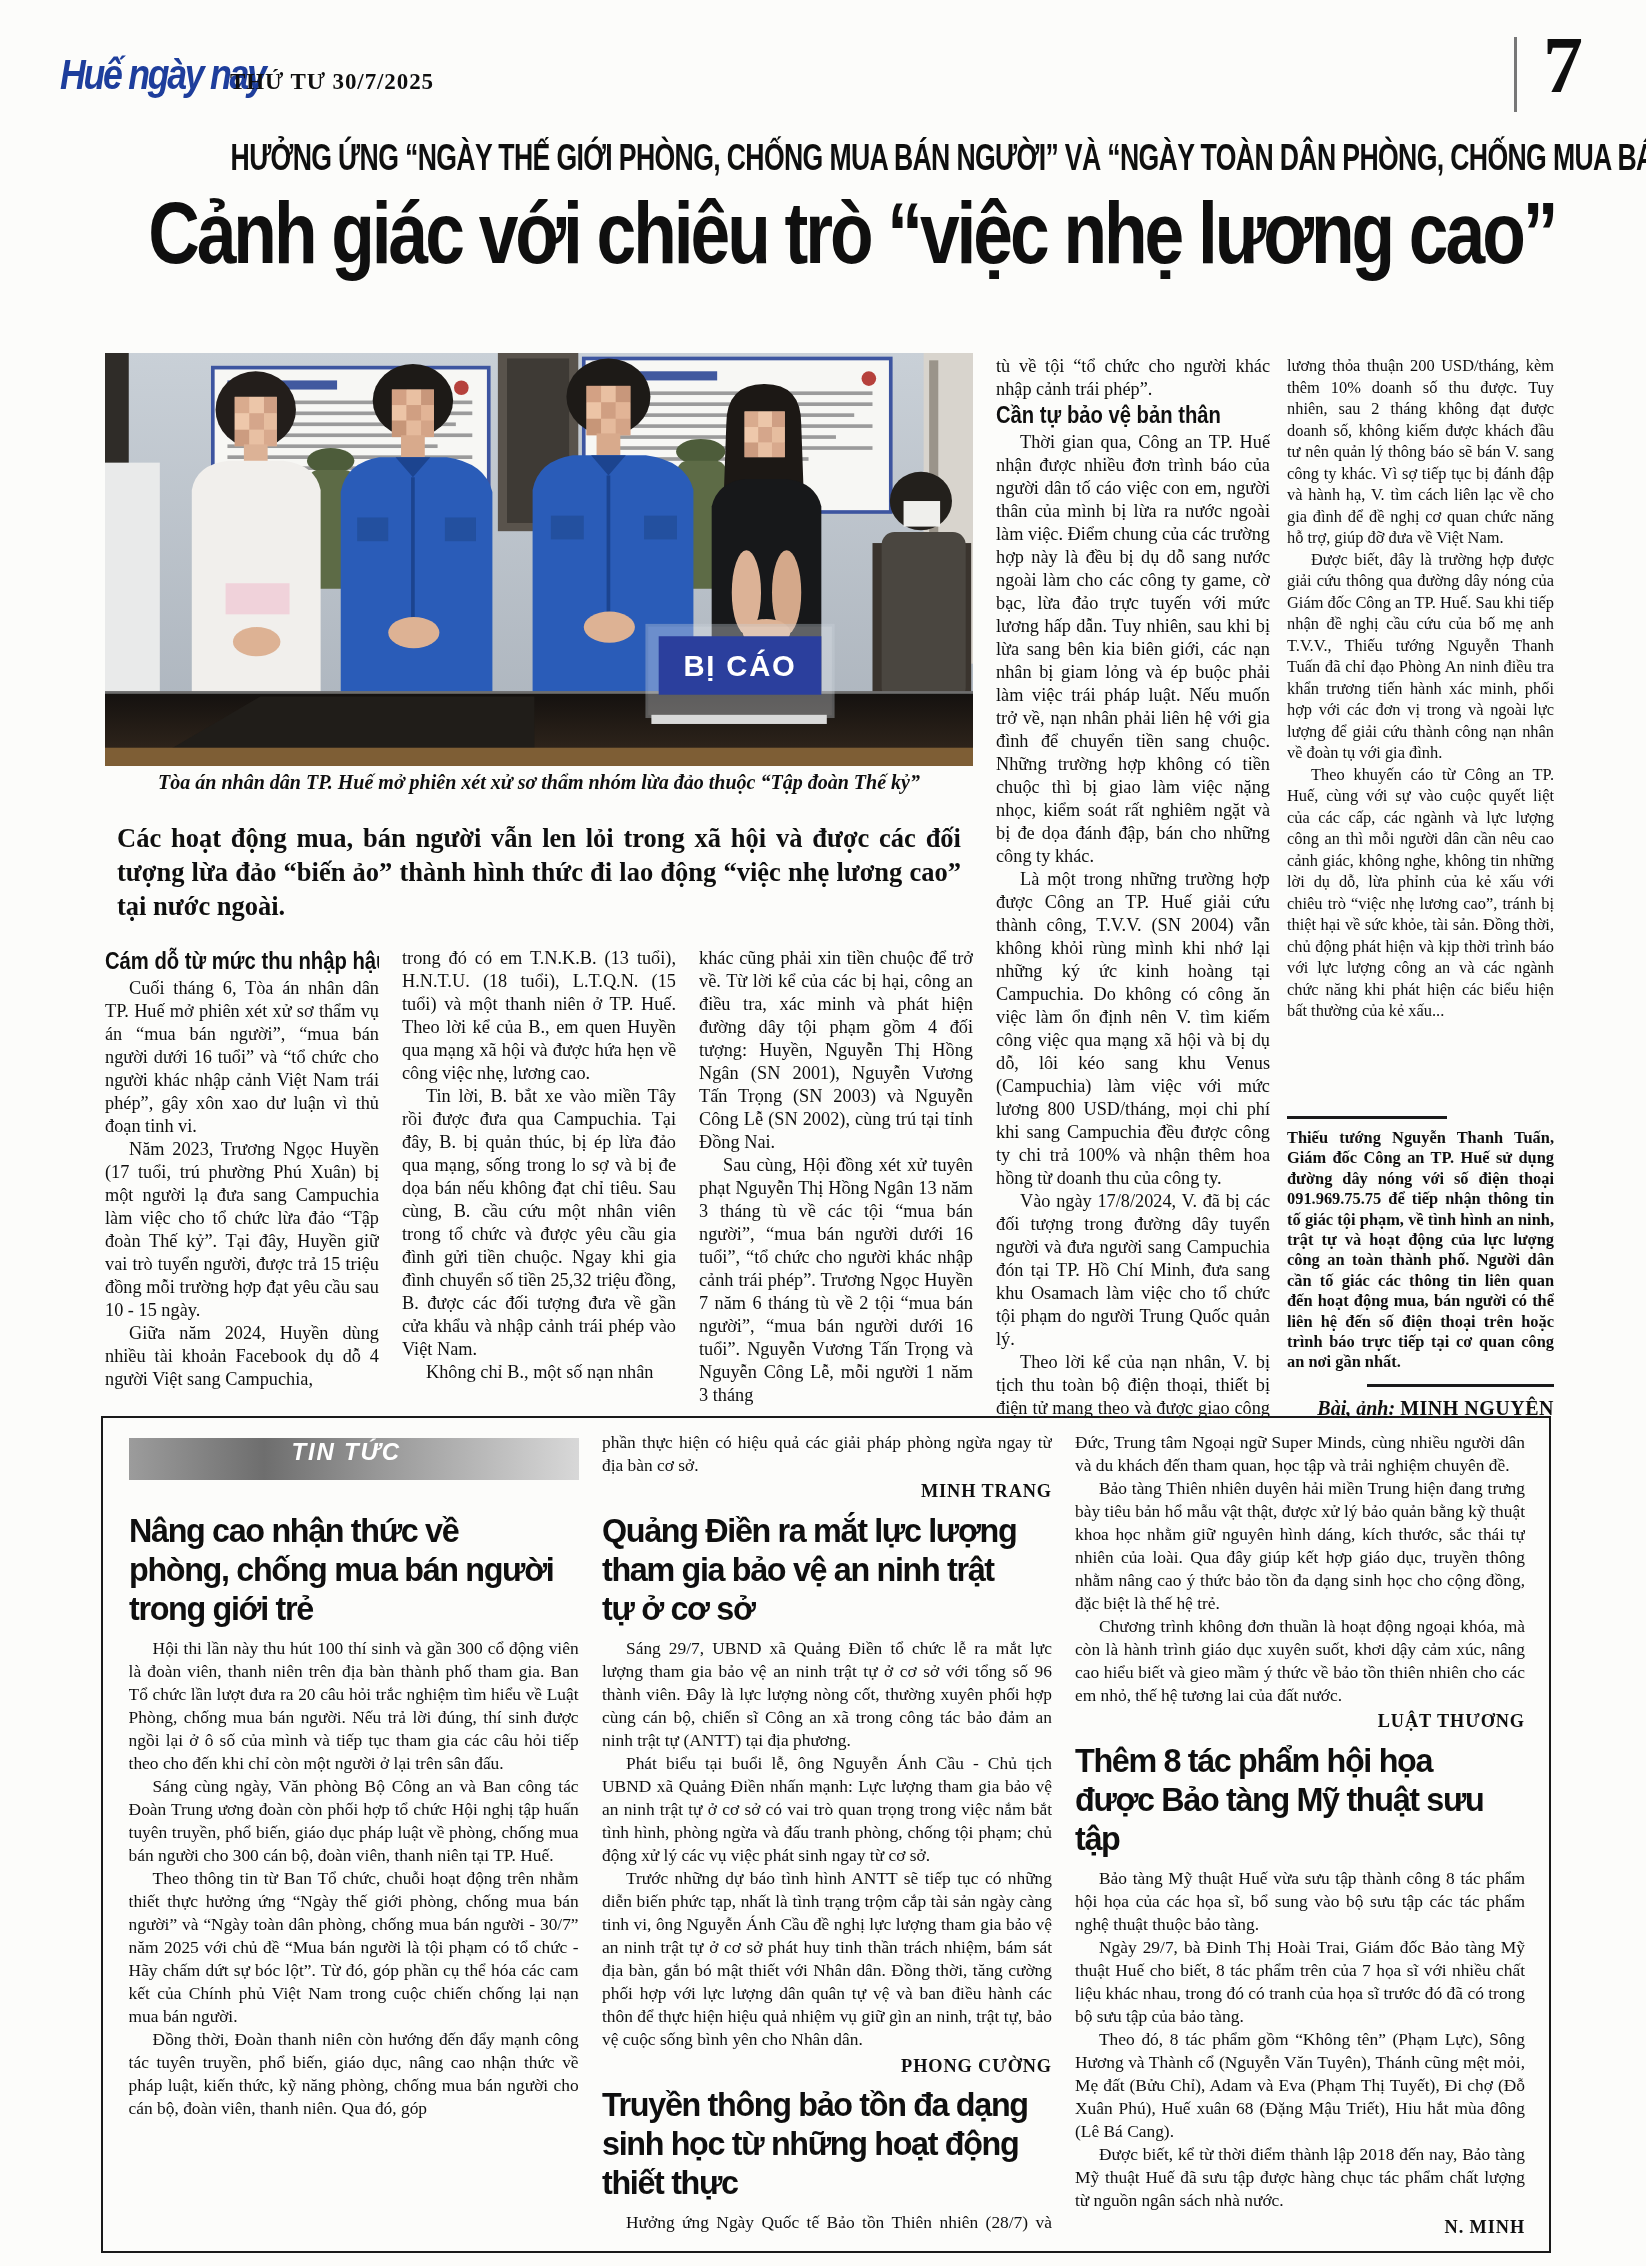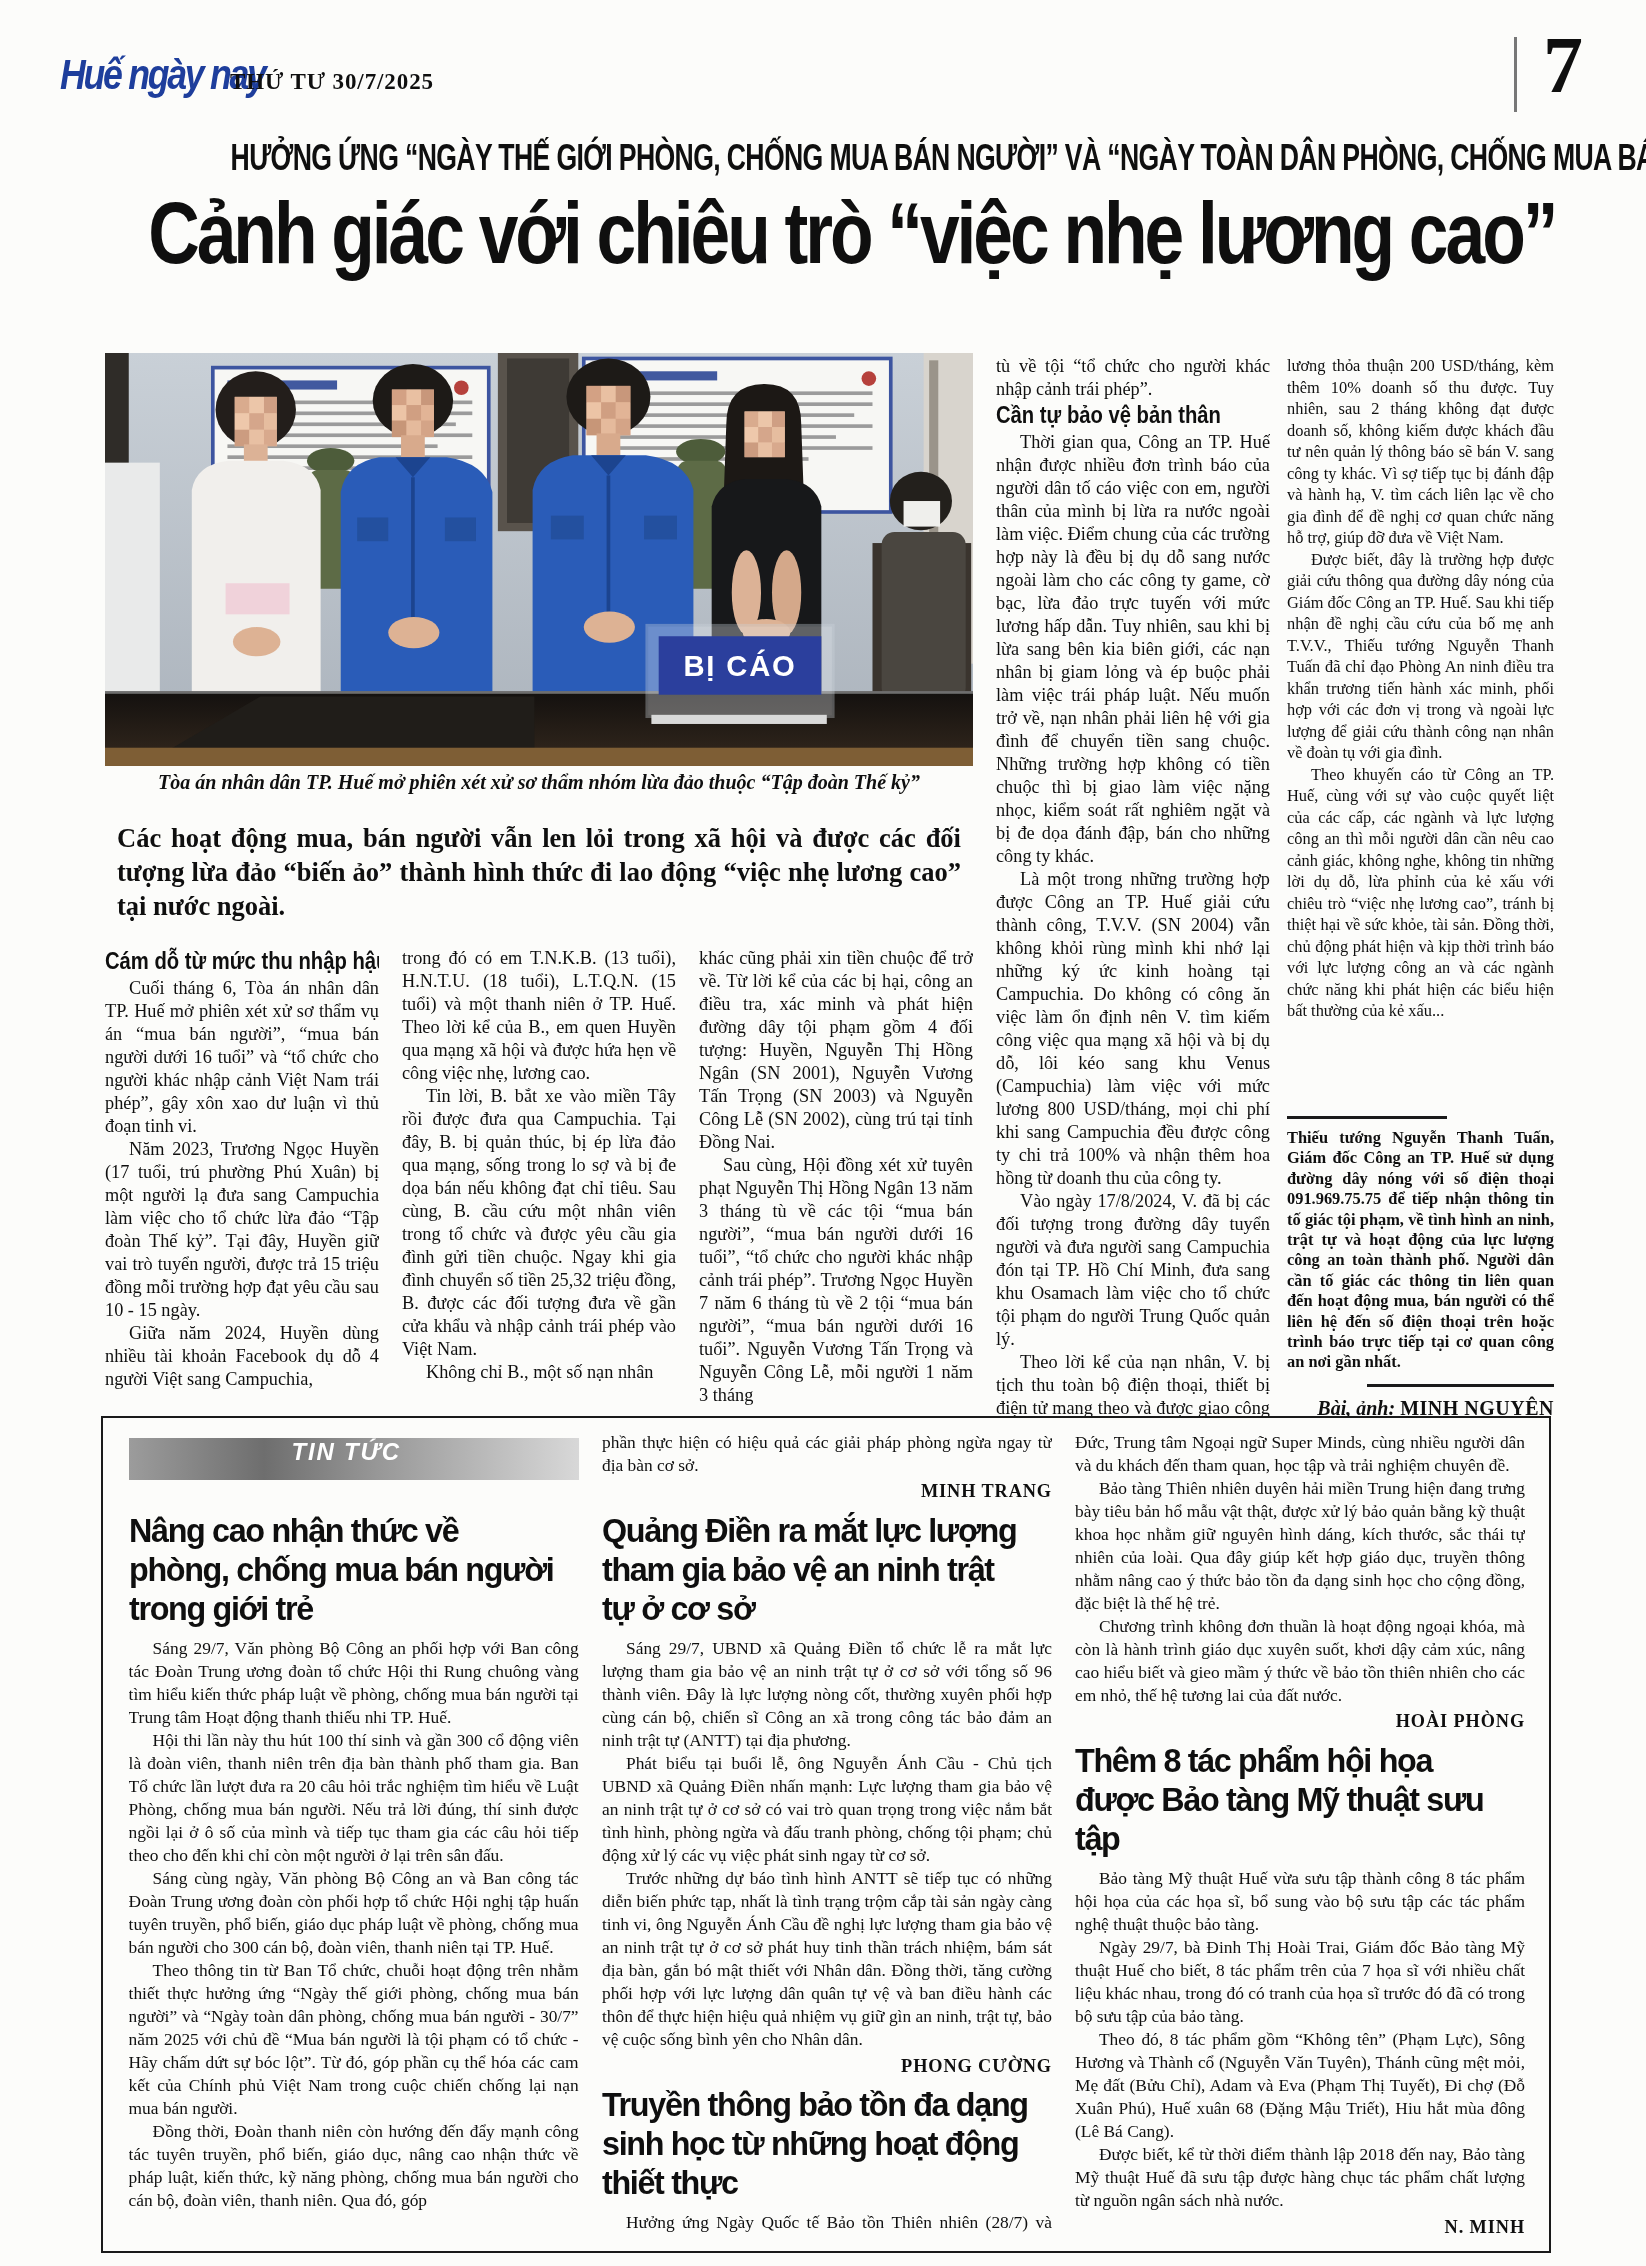--- a/index.html
+++ b/index.html
@@ -278,42 +278,41 @@
       <span class="name">MINH NGUYÊN</span>
     </div>
   </div>
 
   <div class="abs newsbox">
     <div class="ncol n1">
       <div class="newsbar">
         <span class="lbl">TIN TỨC</span>
       </div>
       <div class="nheadline">Nâng cao nhận thức về phòng, chống mua bán người trong giới trẻ</div>
-      <p class="p">Sáng 29/7, Văn phòng Bộ Công an phối hợp với Ban công tác Đoàn Trung ương đoàn tổ chức Hội thi Rung chuông vàng tìm hiểu kiến thức pháp luật về phòng, chống mua bán người tại Trung tâm Hoạt động thanh thiếu nhi TP. Huế.</p>
       <p class="p">Hội thi lần này thu hút 100 thí sinh và gần 300 cổ động viên là đoàn viên, thanh niên trên địa bàn thành phố tham gia. Ban Tổ chức lần lượt đưa ra 20 câu hỏi trắc nghiệm tìm hiểu về Luật Phòng, chống mua bán người. Nếu trả lời đúng, thí sinh được ngồi lại ở ô số của mình và tiếp tục tham gia các câu hỏi tiếp theo cho đến khi chỉ còn một người ở lại trên sân đấu.</p>
       <p class="p">Sáng cùng ngày, Văn phòng Bộ Công an và Ban công tác Đoàn Trung ương đoàn còn phối hợp tổ chức Hội nghị tập huấn tuyên truyền, phổ biến, giáo dục pháp luật về phòng, chống mua bán người cho 300 cán bộ, đoàn viên, thanh niên tại TP. Huế.</p>
       <p class="p">Theo thông tin từ Ban Tổ chức, chuỗi hoạt động trên nhằm thiết thực hưởng ứng “Ngày thế giới phòng, chống mua bán người” và “Ngày toàn dân phòng, chống mua bán người - 30/7” năm 2025 với chủ đề “Mua bán người là tội phạm có tổ chức - Hãy chấm dứt sự bóc lột”. Từ đó, góp phần cụ thể hóa các cam kết của Chính phủ Việt Nam trong cuộc chiến chống lại nạn mua bán người.</p>
       <p class="p">Đồng thời, Đoàn thanh niên còn hướng đến đẩy mạnh công tác tuyên truyền, phổ biến, giáo dục, nâng cao nhận thức về pháp luật, kiến thức, kỹ năng phòng, chống mua bán người cho cán bộ, đoàn viên, thanh niên. Qua đó, góp</p>
     </div>
     <div class="ncol n2">
       <p class="cont">phần thực hiện có hiệu quả các giải pháp phòng ngừa ngay từ địa bàn cơ sở.</p>
       <div class="nbyline">MINH TRANG</div>
       <div class="nheadline">Quảng Điền ra mắt lực lượng tham gia bảo vệ an ninh trật tự ở cơ sở</div>
       <p class="p">Sáng 29/7, UBND xã Quảng Điền tổ chức lễ ra mắt lực lượng tham gia bảo vệ an ninh trật tự ở cơ sở với tổng số 96 thành viên. Đây là lực lượng nòng cốt, thường xuyên phối hợp cùng cán bộ, chiến sĩ Công an xã trong công tác bảo đảm an ninh trật tự (ANTT) tại địa phương.</p>
       <p class="p">Phát biểu tại buổi lễ, ông Nguyễn Ánh Cầu - Chủ tịch UBND xã Quảng Điền nhấn mạnh: Lực lượng tham gia bảo vệ an ninh trật tự ở cơ sở có vai trò quan trọng trong việc nắm bắt tình hình, phòng ngừa và đấu tranh phòng, chống tội phạm; chủ động xử lý các vụ việc phát sinh ngay từ cơ sở.</p>
       <p class="p">Trước những dự báo tình hình ANTT sẽ tiếp tục có những diễn biến phức tạp, nhất là tình trạng trộm cắp tài sản ngày càng tinh vi, ông Nguyễn Ánh Cầu đề nghị lực lượng tham gia bảo vệ an ninh trật tự ở cơ sở phát huy tinh thần trách nhiệm, bám sát địa bàn, gắn bó mật thiết với Nhân dân. Đồng thời, tăng cường phối hợp với lực lượng dân quân tự vệ và ban điều hành các thôn để thực hiện hiệu quả nhiệm vụ giữ gìn an ninh, trật tự, bảo vệ cuộc sống bình yên cho Nhân dân.</p>
       <div class="nbyline">PHONG CƯỜNG</div>
       <div class="nheadline">Truyền thông bảo tồn đa dạng sinh học từ những hoạt động thiết thực</div>
       <p class="p">Hưởng ứng Ngày Quốc tế Bảo tồn Thiên nhiên (28/7) và Ngày Quốc tế Bảo tồn Hổ (29/7), trong 2 ngày 28 và 29/7, Bảo tàng Thiên nhiên Duyên hải miền Trung đón tiếp hàng trăm em nhỏ đến từ Trường Mầm non Khai Minh</p>
     </div>
     <div class="ncol n3">
       <p class="cont">Đức, Trung tâm Ngoại ngữ Super Minds, cùng nhiều người dân và du khách đến tham quan, học tập và trải nghiệm chuyên đề.</p>
       <p class="p">Bảo tàng Thiên nhiên duyên hải miền Trung hiện đang trưng bày tiêu bản hổ mẫu vật thật, được xử lý bảo quản bằng kỹ thuật khoa học nhằm giữ nguyên hình dáng, kích thước, sắc thái tự nhiên của loài. Qua đây giúp kết hợp giáo dục, truyền thông nhằm nâng cao ý thức bảo tồn đa dạng sinh học cho cộng đồng, đặc biệt là thế hệ trẻ.</p>
       <p class="p">Chương trình không đơn thuần là hoạt động ngoại khóa, mà còn là hành trình giáo dục xuyên suốt, khơi dậy cảm xúc, nâng cao hiểu biết và gieo mầm ý thức về bảo tồn thiên nhiên cho các em nhỏ, thế hệ tương lai của đất nước.</p>
-      <div class="nbyline">HOÀI PHÒNG</div>
+      <div class="nbyline">LUẬT THƯƠNG</div>
       <div class="nheadline">Thêm 8 tác phẩm hội họa được Bảo tàng Mỹ thuật sưu tập</div>
       <p class="p">Bảo tàng Mỹ thuật Huế vừa sưu tập thành công 8 tác phẩm hội họa của các họa sĩ, bổ sung vào bộ sưu tập các tác phẩm nghệ thuật thuộc bảo tàng.</p>
       <p class="p">Ngày 29/7, bà Đinh Thị Hoài Trai, Giám đốc Bảo tàng Mỹ thuật Huế cho biết, 8 tác phẩm trên của 7 họa sĩ với nhiều chất liệu khác nhau, trong đó có tranh của họa sĩ trước đó đã có trong bộ sưu tập của bảo tàng.</p>
       <p class="p">Theo đó, 8 tác phẩm gồm “Không tên” (Phạm Lực), Sông Hương và Thành cổ (Nguyễn Văn Tuyên), Thánh cũng mệt mỏi, Mẹ đất (Bửu Chỉ), Adam và Eva (Phạm Thị Tuyết), Đi chợ (Đỗ Xuân Phú), Huế xuân 68 (Đặng Mậu Triết), Hiu hắt mùa đông (Lê Bá Cang).</p>
       <p class="p">Được biết, kể từ thời điểm thành lập 2018 đến nay, Bảo tàng Mỹ thuật Huế đã sưu tập được hàng chục tác phẩm chất lượng từ nguồn ngân sách nhà nước.</p>
       <div class="nbyline">N. MINH</div>
     </div>
   </div>
 
 </div>

